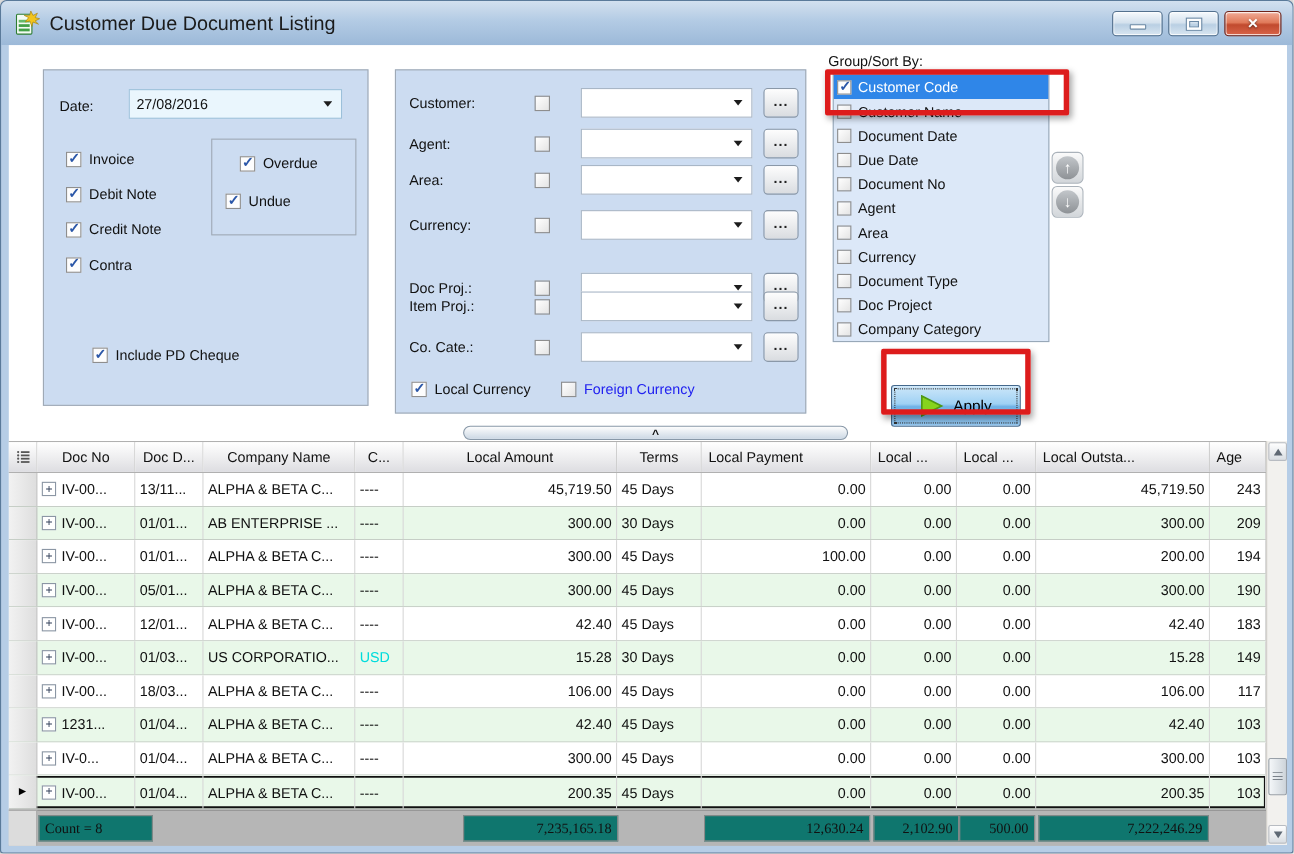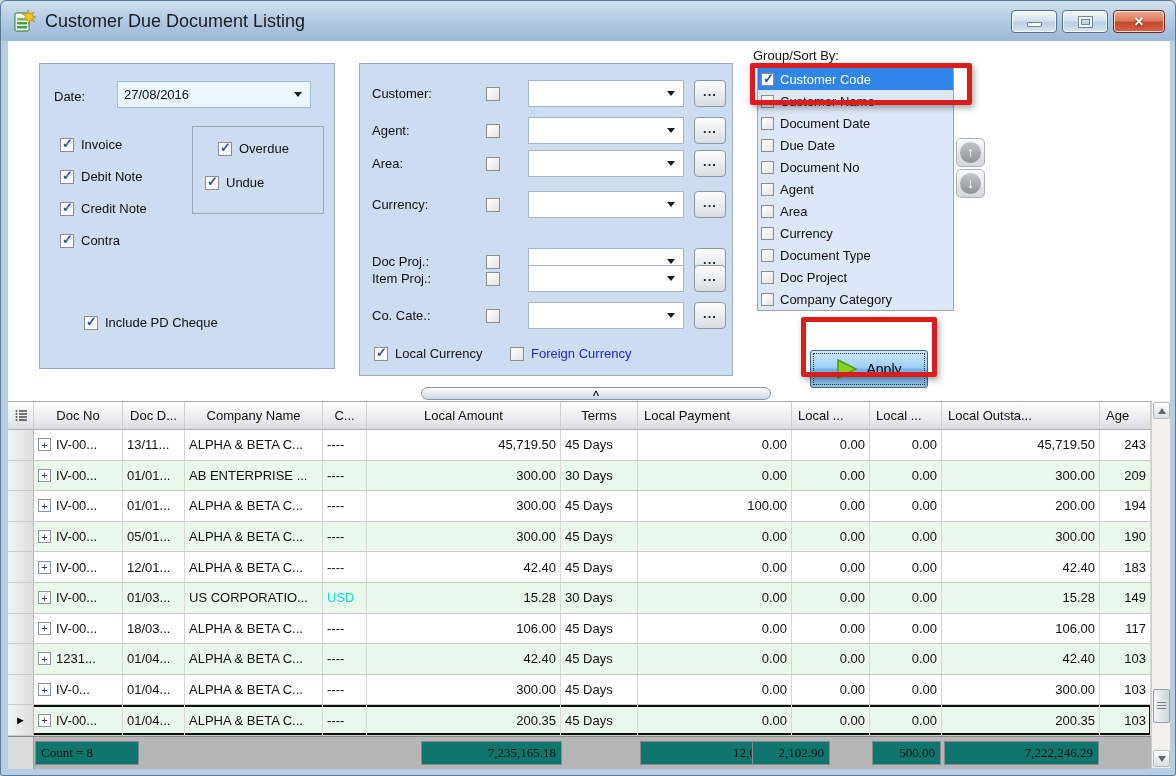--- a/index.html
+++ b/index.html
@@ -124,21 +124,21 @@
   .w-cur{width:44px}.w-amt{width:194px}.w-terms{width:77px}.w-pay{width:154px}
   .w-l1{width:78px}.w-l2{width:72px}.w-out{width:158px}.w-age{width:51px}
 
   .gfoot { position:relative; height:33px; background:#b6b6b6; border-top:1px solid #8a8a8a; }
   .fsel { position:absolute; left:0; top:0; width:26px; height:32px; background:#dcdcdc; border-right:1px solid #9a9a9a; }
   .fbox { position:absolute; top:4px; height:24px; background:#0f766e; border:1px solid #8a8a8a;
           line-height:22px; padding:0 5px; text-align:right; white-space:nowrap; overflow:hidden;font-family:Liberation Serif, serif; }
   .fbox.count { left:27px; width:104px; text-align:left; }
   .fbox.f-amt { left:413px; width:141px; }
   .fbox.f-pay { left:632px; width:151px; }
-  .fbox.f-l1  { left:744px; width:78px; }
+  .fbox.f-l1  { left:786px; width:78px; }
   .fbox.f-l2  { left:864px; width:69px; }
   .fbox.f-out { left:936px; width:155px; }
 
   
   .vscroll { position:absolute; left:1143px; top:360px; width:19px; height:367px;
              background:#f2f1ee; border-left:1px solid #d0cec8; }
   .sbtn { position:absolute; left:1px; width:17px; height:17px; border:1px solid #b8bcc2; border-radius:2px;
           background:linear-gradient(#fefefe,#d9dee3); display:flex; align-items:center; justify-content:center; }
   .sbtn.up { top:1px; }
   .sbtn.down { bottom:1px; }

